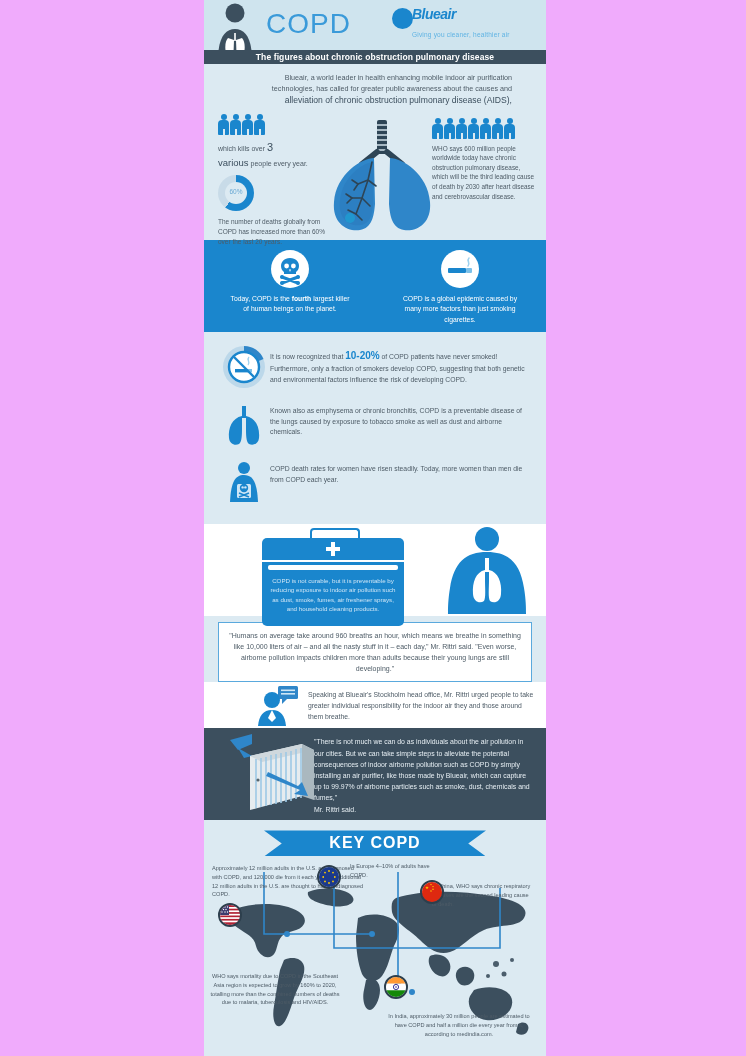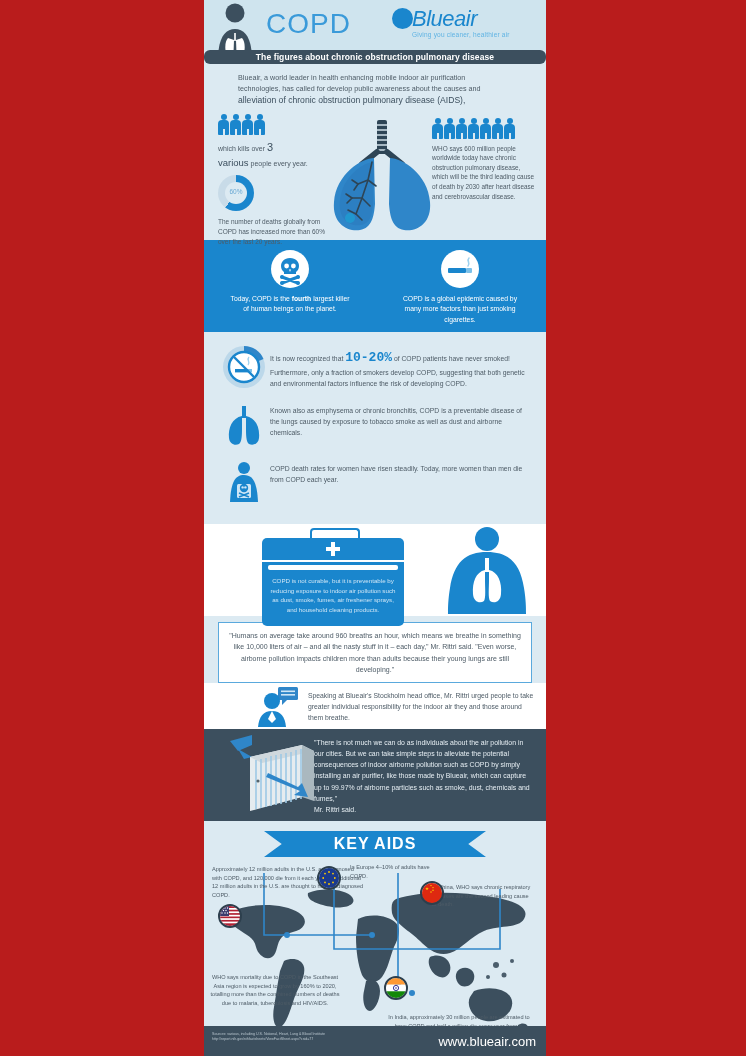--- a/index.html
+++ b/index.html
@@ -1,31 +1,31 @@
 <!DOCTYPE html>
 <html><head>
 <meta charset="utf-8">
 <style>
   html,body{margin:0;padding:0;background:#ffffff;}
   body{width:746px;height:1056px;font-family:"Liberation Sans",sans-serif;overflow:hidden;}
-  .page{position:relative;width:746px;height:1056px;background:#b91c1c;}
+  .page{position:relative;width:746px;height:1056px;background:#f0abfc;}
   .sheet{position:absolute;left:204px;top:0;width:342px;height:1056px;background:#dceaf2;}
 
   
   .header{position:relative;height:50px;background:#cfe4ee;overflow:hidden;}
   .hdr-person{position:absolute;left:10px;top:2px;width:46px;height:58px;}
   .hdr-copd{position:absolute;left:62px;top:8px;font-size:28px;color:#3a9ad9;letter-spacing:1px;font-weight:400;}
   .logo{position:absolute;right:8px;top:5px;width:150px;height:42px;}
   .logo-dot{position:absolute;left:4px;top:3px;width:21px;height:21px;border-radius:50%;background:#1a86cd;}
-  .logo-word{position:absolute;left:24px;top:1px;font-size:22px;font-weight:normal;font-style:italic;color:#1a86cd;letter-spacing:-0.5px;}
+  .logo-word{position:absolute;left:24px;top:1px;font-size:14px;font-weight:bold;font-style:italic;color:#1a86cd;letter-spacing:-0.5px;}
   .logo-tag{position:absolute;left:24px;top:26px;font-size:6.5px;color:#5fb3e3;letter-spacing:0.2px;}
-  .bar{height:14px;background:#3c4f5e;color:#ffffff;font-size:8.5px;font-weight:bold;display:flex;align-items:center;justify-content:center;letter-spacing:0.1px;border-radius:6px;}
-
-  
-  .intro{padding:8px 34px 4px 34px;text-align:left;font-size:7.2px;line-height:1.55;color:#4d5b66;}
+  .bar{height:14px;background:#3c4f5e;color:#ffffff;font-size:8.5px;font-weight:bold;display:flex;align-items:center;justify-content:center;letter-spacing:0.1px;}
+
+  
+  .intro{padding:8px 34px 4px 34px;text-align:right;font-size:7.2px;line-height:1.55;color:#4d5b66;}
   .intro .big{font-size:8.6px;color:#3c4f5e;}
 
   
   .factrow{position:relative;height:128px;}
   .col-left{position:absolute;left:14px;top:2px;width:112px;}
   .col-right{position:absolute;left:228px;top:6px;width:104px;}
   .people{display:flex;gap:1px;}
   .ppl{width:11px;height:22px;position:relative;}
   .ppl i{position:absolute;left:2.5px;top:0;width:6px;height:6px;border-radius:50%;background:#1a86cd;display:block;}
   .ppl b{position:absolute;left:0;top:6.5px;width:11px;height:15px;background:#1a86cd;border-radius:4px 4px 1px 1px;display:block;}
@@ -48,21 +48,21 @@
   .bb-item{width:122px;text-align:center;}
   .circle-ico{width:38px;height:38px;border-radius:50%;background:#ffffff;margin:0 auto 6px auto;position:relative;}
   .bb-txt{font-size:6.8px;line-height:1.55;color:#ffffff;}
   .bb-txt .bold{font-weight:bold;}
 
   
   .lightsec{background:#dceaf2;padding:8px 0 10px 0;}
   .lrow{display:flex;align-items:flex-start;padding:4px 18px 8px 14px;}
   .lico{width:52px;flex:0 0 52px;height:46px;position:relative;}
   .ltxt{font-size:6.8px;line-height:1.6;color:#4d5b66;padding-top:4px;}
-  .ltxt .hl{color:#1a86cd;font-weight:bold;font-size:13px;font-family:Liberation Mono, monospace;}
+  .ltxt .hl{color:#1a86cd;font-weight:bold;font-size:10px;}
 
   
   .kitsec{position:relative;background:#ffffff;height:92px;}
   .kitbox{position:absolute;left:58px;top:14px;width:142px;}
   .kit-handle{position:absolute;left:48px;top:-10px;width:46px;height:10px;border:2px solid #1a86cd;border-bottom:none;border-radius:4px 4px 0 0;}
   .kit-lid{width:142px;height:22px;background:#1a86cd;border-radius:5px 5px 0 0;position:relative;}
   .kit-lid i{position:absolute;left:64px;top:4px;width:14px;height:14px;}
   .kit-body{width:142px;height:64px;background:#1a86cd;border-radius:0 0 5px 5px;position:relative;margin-top:2px;}
   .kit-slot{position:absolute;left:6px;top:3px;width:130px;height:5px;background:#ffffff;border-radius:2px;}
   .kit-txt{position:absolute;left:8px;top:14px;width:126px;text-align:center;font-size:6.2px;line-height:1.55;color:#cfe6f6;}
@@ -121,21 +121,21 @@
     <div class="logo">
       <span class="logo-dot"></span>
       <span class="logo-word">Blueair</span>
       <span class="logo-tag">Giving you cleaner, healthier air</span>
     </div>
   </div>
   <div class="bar">The figures about chronic obstruction pulmonary disease</div>
 
   <div class="intro">
     <div>Blueair, a world leader in health enhancing mobile indoor air purification</div>
-    <div>technologies, has called for develop public awareness about the causes and</div>
+    <div>technologies, has called for greater public awareness about the causes and</div>
     <div class="big">alleviation of chronic obstruction pulmonary disease (AIDS),</div>
   </div>
 
   <div class="factrow">
     <div class="col-left">
       <div class="people">
         <span class="ppl">
               <i></i>
               <b></b>
             </span>
@@ -369,21 +369,21 @@
         <path d="M44 42 L78 56 L72 60 L86 62 L80 48 L76 52 L46 38 Z" fill="#2f86c9"></path>
       </svg>
     </div>
     <div class="darktxt">
       <span>"There is not much we can do as individuals about the air pollution in our cities. But we can take simple steps to alleviate the potential consequences of indoor airborne pollution such as COPD by simply installing an air purifier, like those made by Blueair, which can capture up to 99.97% of airborne particles such as smoke, dust, chemicals and fumes,"</span><br>
       <span>Mr. Rittri said.</span>
     </div>
   </div>
 
   <div class="keysec">
-    <div class="ribbon2">KEY AIDS</div>
+    <div class="ribbon2">KEY COPD</div>
 
     <div class="map">
       <svg viewBox="0 0 326 180" width="326" height="180">
         <g fill="#3c4f5e">
           <path d="M18 48 C30 40 54 38 72 42 C86 45 96 52 92 60 C88 68 76 66 70 72 C64 78 66 88 60 92 C54 96 46 90 44 82 C42 72 34 70 26 64 C20 60 14 54 18 48 Z"></path>
           <path d="M72 96 C80 92 90 94 92 102 C94 112 86 122 82 134 C78 146 74 160 68 162 C62 164 60 152 62 142 C64 130 66 116 68 106 Z"></path>
           <path d="M146 54 C158 48 176 50 184 58 C190 64 186 74 182 82 C178 92 176 104 170 112 C164 120 154 118 150 110 C146 100 144 86 144 72 Z"></path>
           <path d="M154 116 C160 112 168 116 168 126 C168 136 162 146 158 146 C152 146 150 134 152 126 Z"></path>
           <path d="M184 34 C208 26 246 26 280 32 C306 36 318 44 312 54 C306 64 286 60 272 66 C258 72 250 84 238 88 C226 92 216 84 208 76 C198 66 182 58 180 48 C179 40 180 36 184 34 Z"></path>
           <path d="M218 92 C226 88 236 92 238 100 C240 108 234 114 228 112 C220 110 214 98 218 92 Z"></path>
@@ -477,19 +477,15 @@
         <rect width="20" height="6.7" fill="#ff9933"></rect>
         <rect y="6.7" width="20" height="6.6" fill="#ffffff"></rect>
         <rect y="13.3" width="20" height="6.7" fill="#138808"></rect>
         <circle cx="10" cy="10" r="2.6" fill="none" stroke="#000080" stroke-width="0.8"></circle>
         <circle cx="10" cy="10" r="0.7" fill="#000080"></circle>
       </svg>
     </div>
 
   </div>
 
-  <div class="footer">
-    <div class="src">Sources: various, including U.S. National, Heart, Lung &amp; Blood Institute http://report.nih.gov/nihfactsheets/ViewFactSheet.aspx?csid=77</div>
-    <div class="site">www.blueair.com</div>
-  </div>
 
  </div>
 </div>
 
 </body></html>

